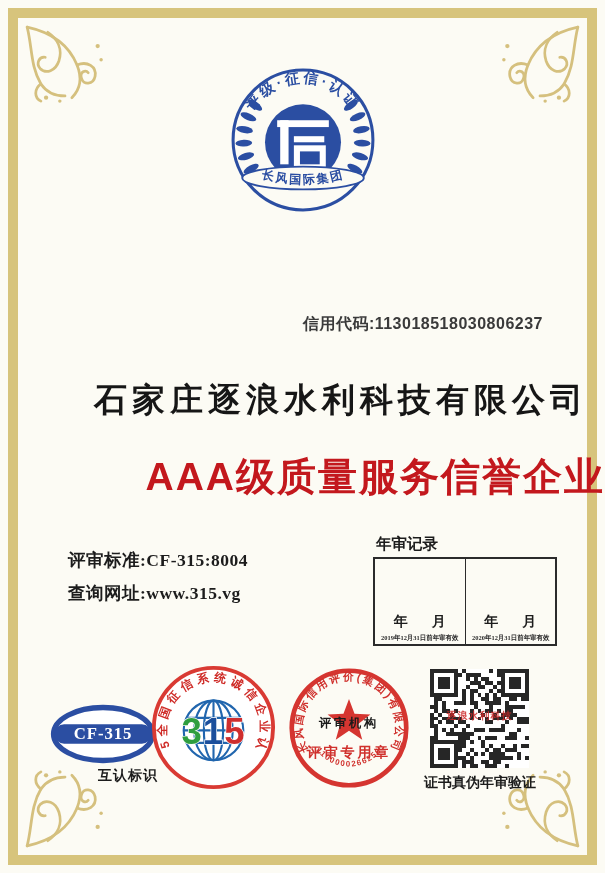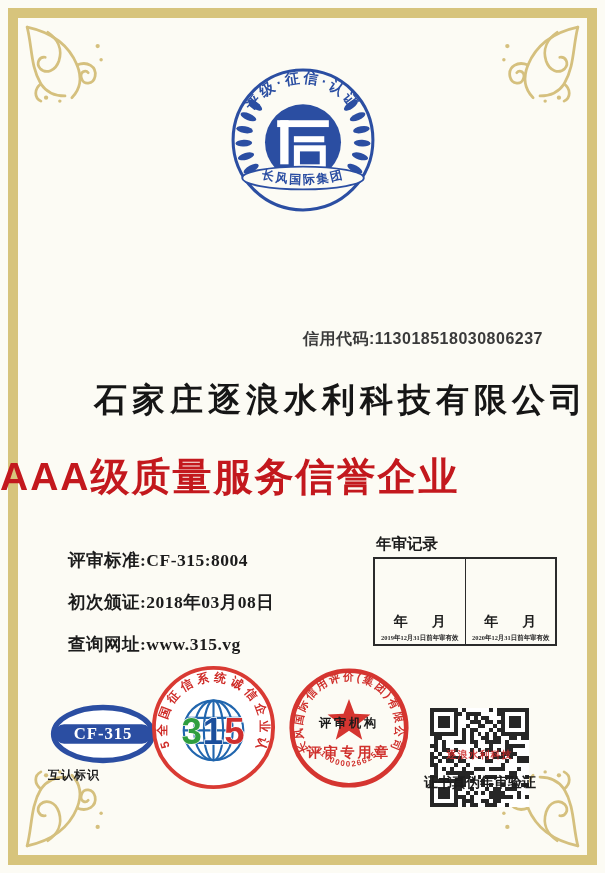--- a/index.html
+++ b/index.html
@@ -22,39 +22,39 @@
   
   .title{
     position:absolute; left:0; top:244px; width:100%; text-align:center;
     font-family:"Liberation Sans", sans-serif; font-weight:900;
     font-size:45px; letter-spacing:13px; padding-left:13px; box-sizing:border-box;
     color:#1e1e1e;
   }
   .credit-code{
     position:absolute; right:62px; top:314px;
     font-family:"Liberation Sans", sans-serif; font-weight:700;
-    font-size:16px; color:#3a3a3a; letter-spacing:.5px;margin-top:15px;
+    font-size:16px; color:#3a3a3a; letter-spacing:.5px;
   }
   .company{
     position:absolute; left:0; top:378px; width:100%; text-align:center;
     font-family:"Liberation Sans", sans-serif; font-weight:900;
     font-size:33px; letter-spacing:5px; padding-left:5px; box-sizing:border-box;
     color:#161616;
     margin-left:36px;
   }
   .rating{
-    position:absolute; left:0; top:450px; width:100%; text-align:left;
+    position:absolute; left:0; top:450px; width:100%; text-align:right;
     font-family:"Liberation Sans", sans-serif; font-weight:900;
     font-size:39px; letter-spacing:2px; color:#c3181d;
   }
 
   
   .details{
     position:absolute; left:68px; top:548px;
-    display:flex; flex-direction:column; gap:18px;
+    display:flex; flex-direction:column; gap:9px;
     font-weight:700; font-size:17.5px; color:#1c1c1c; letter-spacing:.5px;
   }
 
   
   .annual-title{position:absolute; left:376px; top:534px; font-weight:700; font-size:15.5px; color:#1c1c1c;}
   .annual-box{
     position:absolute; left:373px; top:557px; width:184px; height:89px;
     border:2px solid #2b2b2b; display:flex; box-sizing:border-box; background:transparent;
   }
   .annual-cell{flex:1; position:relative;}
@@ -65,25 +65,25 @@
     font-weight:700; font-size:14px; color:#1c1c1c;
   }
   .note{
     position:absolute; left:0; bottom:1px; width:100%; text-align:center;
     font-weight:700; font-size:7px; color:#2a2a2a; white-space:nowrap;
     transform:scaleX(.92);
   }
 
   
   .cf315{position:absolute; left:50px; top:704px; width:106px; height:60px;}
-  .cf315-caption{position:absolute; left:48px; top:767px; width:110px; text-align:left;
-    font-weight:700; font-size:12px; color:#1c1c1c; letter-spacing:1px;}
+  .cf315-caption{position:absolute; left:48px; top:767px; width:110px; text-align:right;
+    font-weight:700; font-size:14px; color:#1c1c1c; letter-spacing:1px;}
   .globe-seal{position:absolute; left:151px; top:665px; width:125px; height:125px;}
   .review-seal{position:absolute; left:288px; top:667px; width:122px; height:122px;}
-  .qr-wrap{position:absolute; left:430px; top:708px; width:99px; height:99px; background:#fff;}
+  .qr-wrap{position:absolute; left:430px; top:669px; width:99px; height:99px; background:#fff;}
   .qr-overlay{
     position:absolute; left:0; top:40px; width:100%; text-align:center;
     font-weight:700; font-size:10px; color:rgba(205,40,40,.85); letter-spacing:1px;
   }
   .qr-caption{position:absolute; left:424px; top:774px; width:112px; 
     font-weight:700; font-size:14px; color:#1c1c1c;}
 </style>
 </head>
 <body>
 
@@ -191,21 +191,20 @@
       <textPath href="#em-bot" startOffset="50%" text-anchor="middle">长风国际集团</textPath>
     </text>
   </svg>
 
   <div class="credit-code">信用代码:113018518030806237</div>
   <div class="company">石家庄逐浪水利科技有限公司</div>
   <div class="rating">AAA级质量服务信誉企业</div>
 
   <div class="details">
     <span>评审标准:CF-315:8004</span>
-    <span>初次颁证:2018年03月08日</span>
     <span>查询网址:www.315.vg</span>
   </div>
 
   <div class="annual-title">年审记录</div>
   <div class="annual-box">
     <div class="annual-cell">
       <div class="ym">
         <span>年</span>
         <span>月</span>
       </div>

